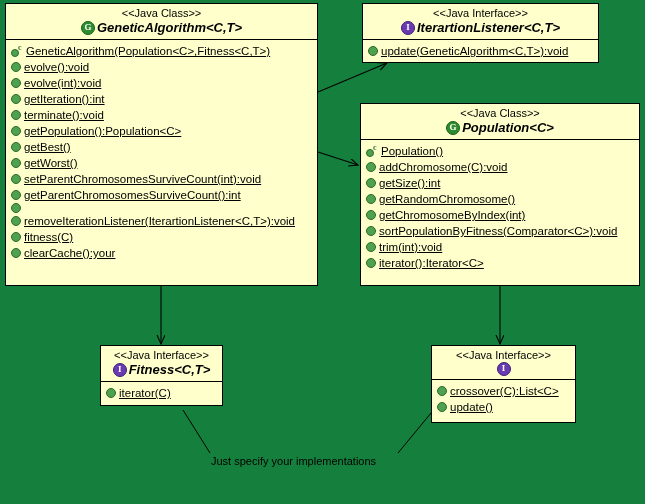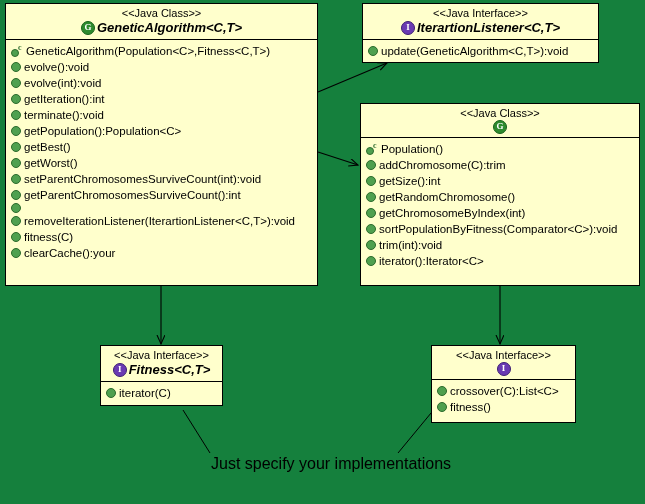--- a/index.html
+++ b/index.html
@@ -54,21 +54,21 @@
   .member {
     display: flex;
     align-items: center;
     gap: 3px;
     font-size: 11.5px;
     line-height: 16px;
     color: #000000;
     white-space: nowrap;
     padding-left: 3px;
   }
-  .member-label { position: relative; top: 0px; }
+  .member-label { position: relative; top: 0px; text-decoration: underline; }
 
   
   .icon-class {
     width: 12px; height: 12px;
     border-radius: 50%;
     background: #2e8b2e;
     border: 1px solid #17621a;
     color: #ffffff;
     font-size: 9px;
     font-weight: bold;
@@ -128,21 +128,21 @@
   #connectors {
     position: absolute;
     left: 0; top: 0;
     width: 645px; height: 504px;
     pointer-events: none;
   }
 
   
   .caption {
     position: absolute;
-    font-size: 16px;
+    font-size: 11px;
     color: #000000;
     white-space: nowrap;
   }
 </style>
 </head>
 <body>
 
 <div id="canvas">
 
   <svg id="connectors" viewBox="0 0 645 504" width="645" height="504">
@@ -248,33 +248,34 @@
         <span class="member-label">update(GeneticAlgorithm&lt;C,T&gt;):void</span>
       </div>
     </div>
   </div>
 
   <div class="uml-box" style="left:360px; top:103px; width:280px; height:183px;">
     <div class="uml-header">
       <div class="uml-stereotype">&lt;&lt;Java Class&gt;&gt;</div>
       <div class="uml-title-line">
         <span class="icon-class">G</span>
+        <span class="uml-title">Population&lt;C&gt;</span>
       </div>
     </div>
     <div class="uml-members">
       <div class="member">
         <span class="icon-ctor">
           <span class="dot"></span>
             <span class="sup">c</span>
         </span>
         <span class="member-label">Population()</span>
       </div>
       <div class="member">
         <span class="icon-method"></span>
-        <span class="member-label">addChromosome(C):trim</span>
+        <span class="member-label">addChromosome(C):void</span>
       </div>
       <div class="member">
         <span class="icon-method"></span>
         <span class="member-label">getSize():int</span>
       </div>
       <div class="member">
         <span class="icon-method"></span>
         <span class="member-label">getRandomChromosome()</span>
       </div>
       <div class="member">
@@ -319,20 +320,20 @@
         <span class="icon-interface">I</span>
       </div>
     </div>
     <div class="uml-members">
       <div class="member">
         <span class="icon-method"></span>
         <span class="member-label">crossover(C):List&lt;C&gt;</span>
       </div>
       <div class="member">
         <span class="icon-method"></span>
-        <span class="member-label">fitness()</span>
+        <span class="member-label">update()</span>
       </div>
     </div>
   </div>
 
   <div class="caption" style="left:211px; top:455px;">Just specify your implementations</div>
 
 </div>
 
 </body></html>

